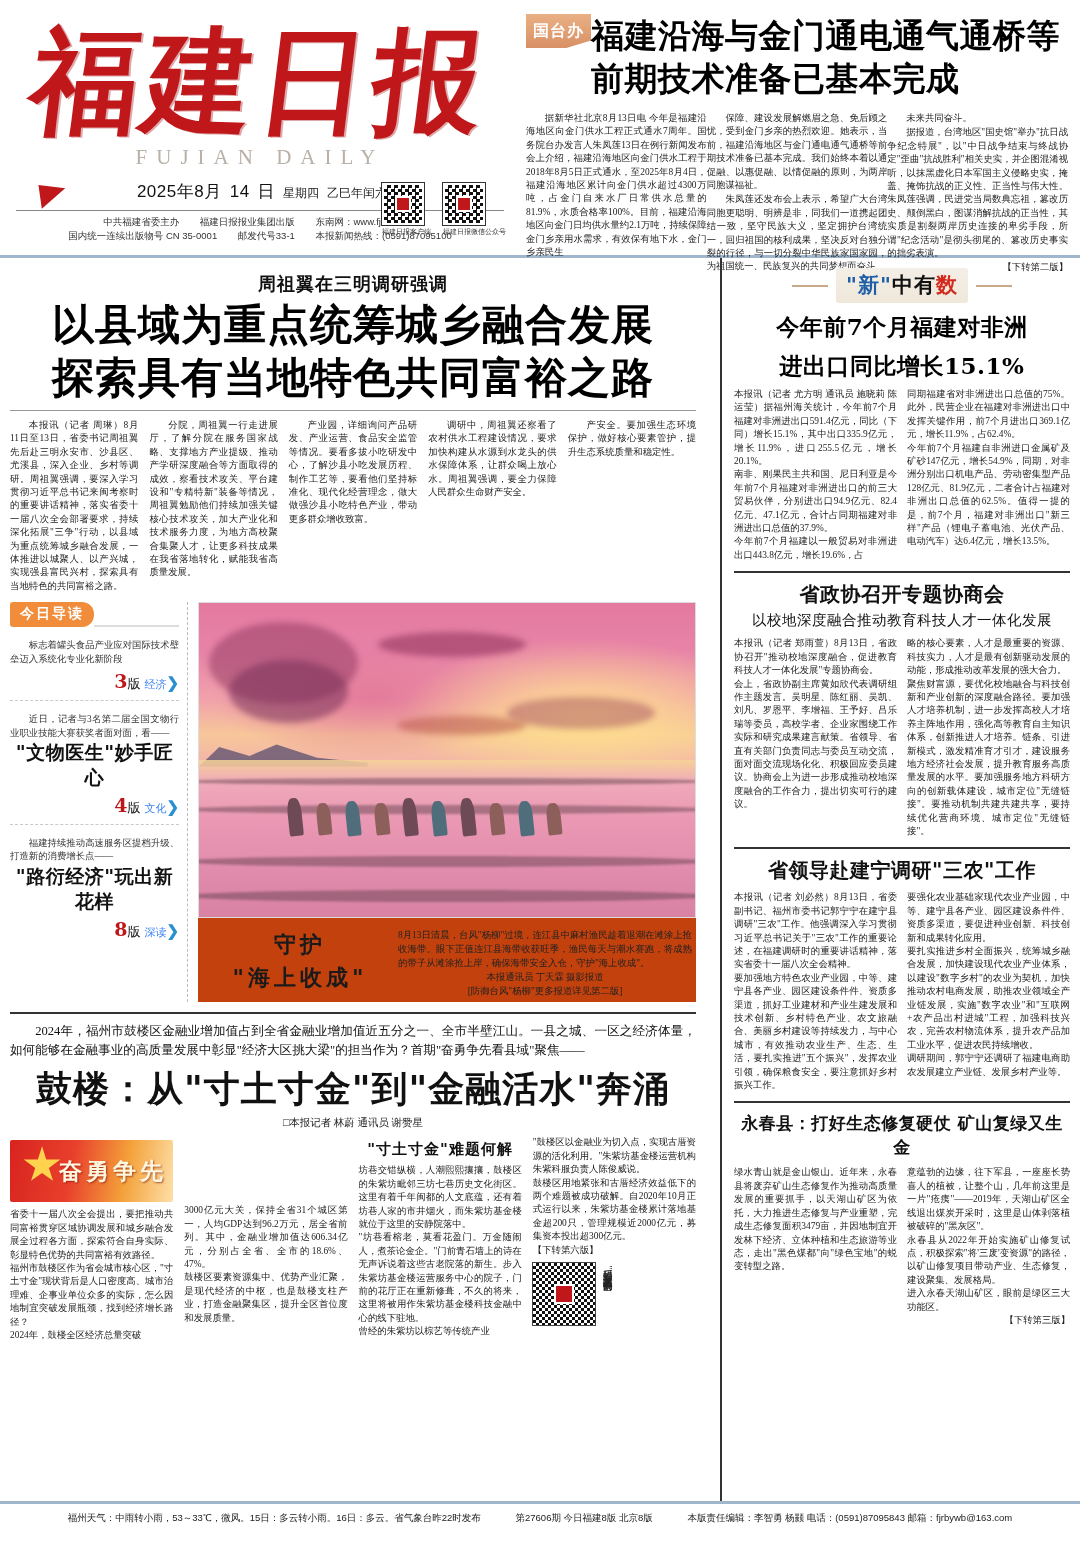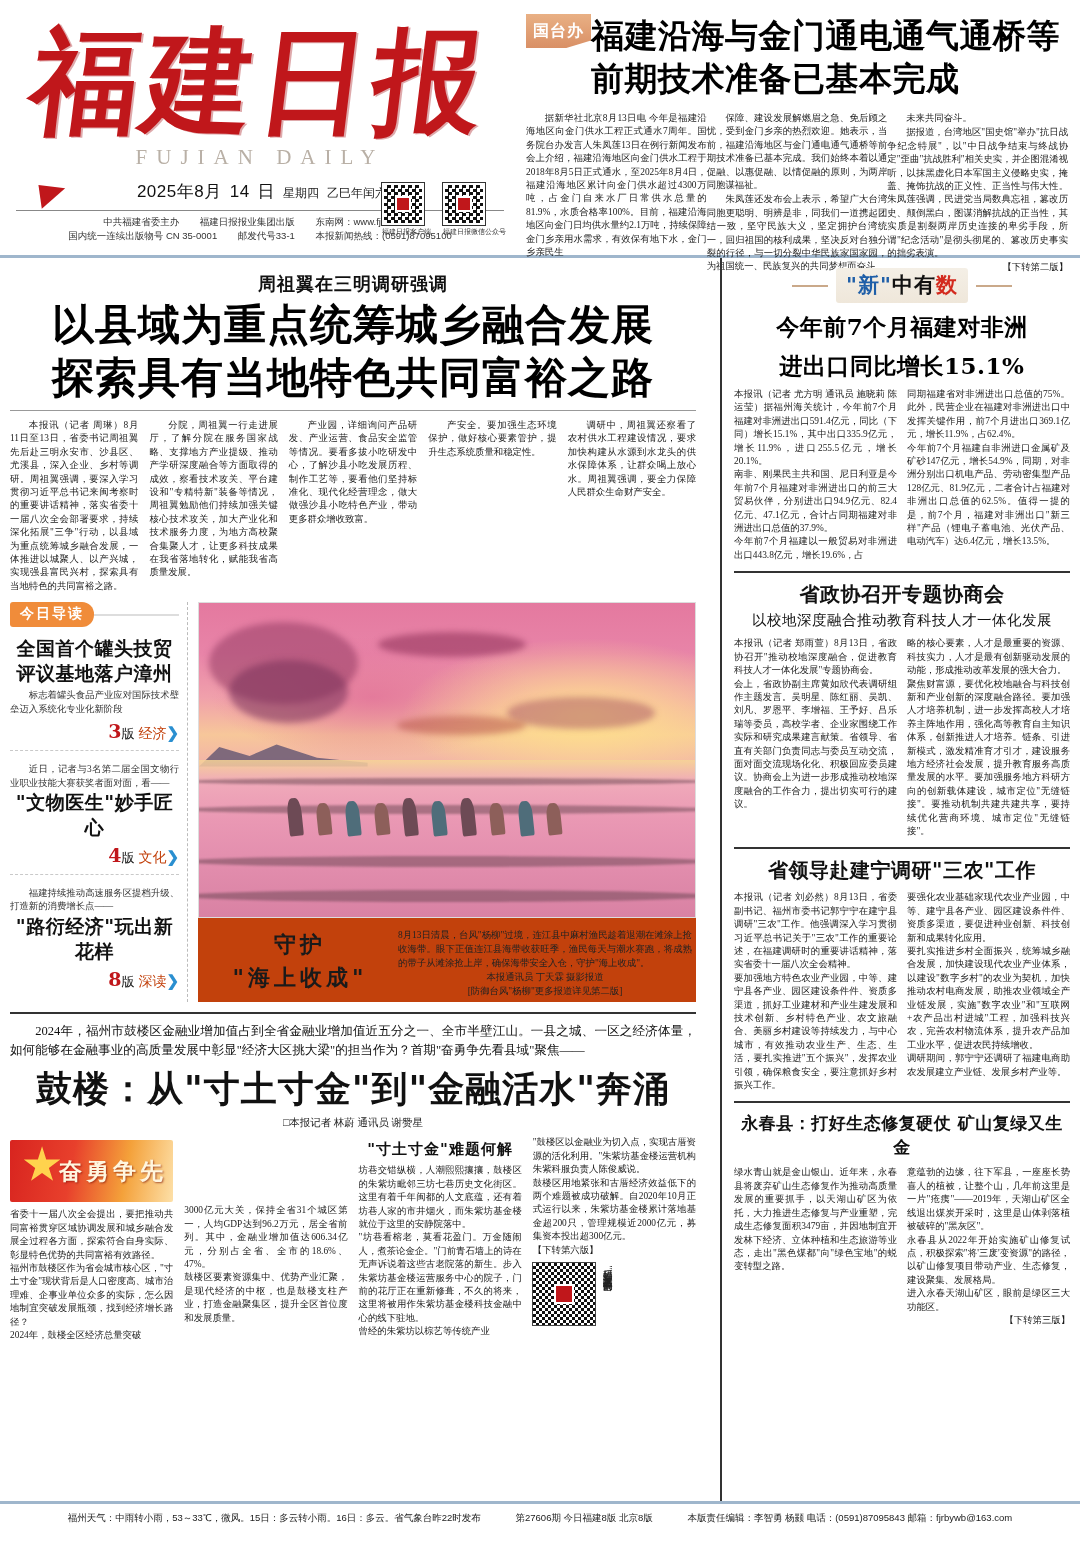--- a/index.html
+++ b/index.html
@@ -111,33 +111,33 @@
   .lead-cols .col { flex:1; }
 
   
   .mid-row { display:flex; gap: 10px; margin-top: 8px; }
   .guide { width: 178px; border-right: 1px dashed #bbb; padding-right: 8px; }
   .guide-tag {
     display:inline-block; background:#f08c3a; color:#fff; font-weight:700;
     font-family:"DejaVu Sans",sans-serif; font-size:14px; letter-spacing:2px;
     padding: 3px 10px 4px; border-radius: 3px 12px 12px 3px;
   }
-  .guide-tag-wrap{ display:flex; align-items:center; }
+  .guide-tag-wrap{ display:flex; align-items:flex-end; }
   .guide-tag-line{ flex:1; border-top:2px solid #ddd; }
   .g-item { padding: 9px 0 7px; border-bottom: 1px dashed #c9c9c9; }
   .g-item:last-child { border-bottom: none; }
   .g-title {
     font-family:"DejaVu Serif",serif; font-weight:700; font-size:19px;
     line-height:25px; text-align:center; letter-spacing:.5px;
   }
   .g-sub { font-size:9.4px; line-height:13.4px; text-indent:2em; text-align:justify; color:#333; margin-top:3px;}
   .g-page { text-align:right; margin-top:4px; font-family:"DejaVu Serif",serif; }
   .g-page .num { color:#c0171b; font-size:19px; font-weight:700; }
   .g-page .pg  { font-size:13px; }
-  .g-page .sec { font-size:14px; color:#c2410c; margin-left:4px; }
+  .g-page .sec { font-size:11px; color:#3b82f6; margin-left:4px; }
   .g-page .arr { color:#2a8fd0; font-size:15px; font-weight:700; }
 
   .photo-col { flex:1; }
   .photo {
     width:100%; height: 316px; position:relative; overflow:hidden;
     border:1px solid #ddd;
   }
   .sky {
     position:absolute; inset:0;
     background:
@@ -321,37 +321,36 @@
         <div class="col bt">
           <p>本报讯（记者 周琳）8月11日至13日，省委书记周祖翼先后赴三明永安市、沙县区、尤溪县，深入企业、乡村等调研。周祖翼强调，要深入学习贯彻习近平总书记来闽考察时的重要讲话精神，落实省委十一届八次全会部署要求，持续深化拓展"三争"行动，以县域为重点统筹城乡融合发展，一体推进以城聚人、以产兴城，实现强县富民兴村，探索具有当地特色的共同富裕之路。</p>
         </div>
         <div class="col bt">
           <p>分院，周祖翼一行走进展厅，了解分院在服务国家战略、支撑地方产业提级、推动产学研深度融合等方面取得的成效，察看技术攻关、平台建设和"专精特新"装备等情况，周祖翼勉励他们持续加强关键核心技术攻关，加大产业化和技术服务力度，为地方高校聚合集聚人才，让更多科技成果在我省落地转化，赋能我省高质量发展。</p>
         </div>
         <div class="col bt">
           <p>产业园，详细询问产品研发、产业运营、食品安全监管等情况。要看多拔小吃研发中心，了解沙县小吃发展历程、制作工艺等，要看他们坚持标准化、现代化经营理念，做大做强沙县小吃特色产业，带动更多群众增收致富。</p>
         </div>
         <div class="col bt">
+          <p>调研中，周祖翼还察看了农村供水工程建设情况，要求加快构建从水源到水龙头的供水保障体系，让群众喝上放心水。周祖翼强调，要全力保障人民群众生命财产安全。</p>
+        </div>
+        <div class="col bt">
           <p>产安全。要加强生态环境保护，做好核心要素管护，提升生态系统质量和稳定性。</p>
-        </div>
-        <div class="col bt">
-          <p>调研中，周祖翼还察看了农村供水工程建设情况，要求加快构建从水源到水龙头的供水保障体系，让群众喝上放心水。周祖翼强调，要全力保障人民群众生命财产安全。</p>
         </div>
       </div>
 
       <div class="mid-row">
 
         <div class="guide">
           <div class="guide-tag-wrap">
             <span class="guide-tag">今日导读</span>
             <span class="guide-tag-line"></span>
           </div>
 
           <div class="g-item">
-            <div class="g-title">全国首个罐头技贸评议基地落户漳州</div>
             <div class="g-sub">标志着罐头食品产业应对国际技术壁垒迈入系统化专业化新阶段</div>
             <div class="g-page">
               <span class="num">3</span><span class="pg">版</span><span class="sec">经济</span><span class="arr">❯</span>
             </div>
           </div>
 
           <div class="g-item">
             <div class="g-sub">近日，记者与3名第二届全国文物行业职业技能大赛获奖者面对面，看——</div>
             <div class="g-title">"文物医生"妙手匠心</div>
             <div class="g-page">

